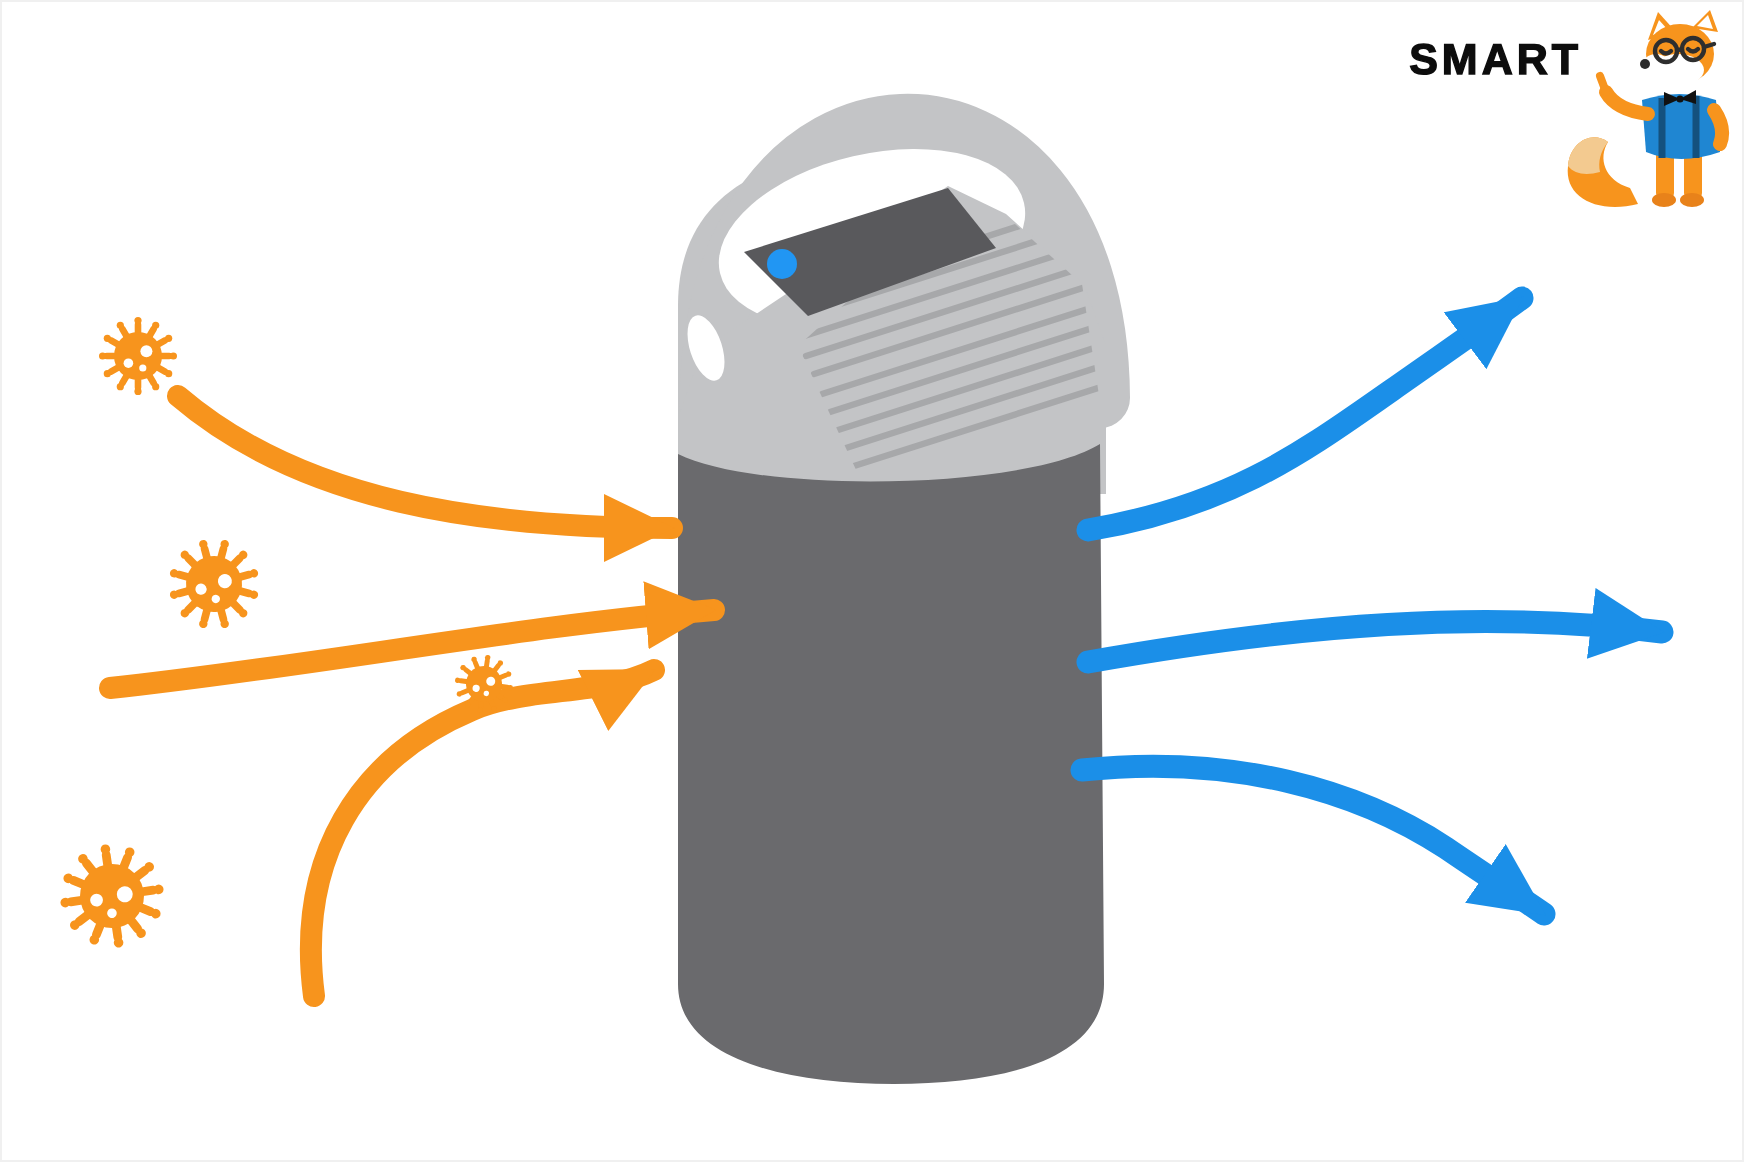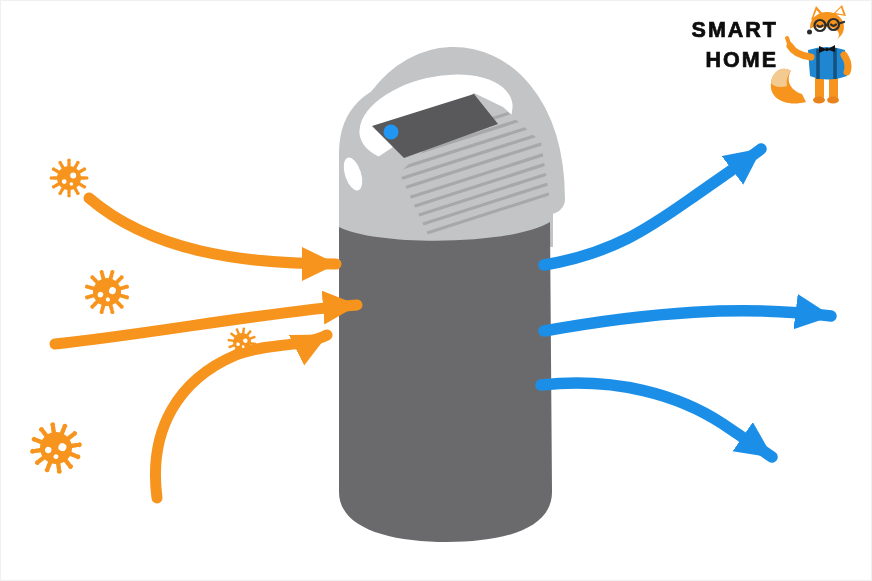--- a/index.html
+++ b/index.html
@@ -26,21 +26,21 @@
   .handle-stroke{stroke:var(--device-light-gray);stroke-width:30;fill:none;stroke-linecap:round;}
   .o-arrow{stroke:var(--dirty-air-orange);stroke-width:11;fill:none;stroke-linecap:round;}
   .b-arrow{stroke:var(--clean-air-blue);stroke-width:11.5;fill:none;stroke-linecap:round;}
   .spike{stroke:var(--dirty-air-orange);stroke-width:5.5;fill:none;stroke-linecap:round;}
   .shirt-fill{fill:var(--fox-shirt-blue);}
   .tailtip-fill{fill:var(--fox-tail-tip-cream);}
   .fox-orange-stroke{stroke:var(--fox-orange);stroke-width:7;fill:none;stroke-linecap:round;}
   .fox-dark-stroke{stroke:#2e2e2e;stroke-width:2.2;fill:none;stroke-linecap:round;}
 
   
-  .logo{position:absolute;top:4px;right:17px;display:flex;align-items:flex-start;}
+  .logo{position:absolute;top:4px;right:4px;display:flex;align-items:flex-start;}
   .logo-text{
     margin-top:10px;margin-right:-12px;
     text-align:right;
     font-weight:bold;
     font-size:21.5px;
     line-height:30px;
     letter-spacing:2px;
     color:var(--logo-text-black,#0d0d0d);
     -webkit-text-stroke:0.7px;
     white-space:nowrap;
@@ -124,21 +124,20 @@
     <g>
       <path class="b-arrow" marker-end="url(#mBlue)" d="M543,264 C615,252 652,224 695,194 C722,175 744,160 760,148"></path>
       <path class="b-arrow" marker-end="url(#mBlue)" d="M543,330 C650,311 740,304 830,315"></path>
       <path class="b-arrow" marker-end="url(#mBlue)" d="M540,384 C615,376 678,394 722,423 C741,436 758,447 771,456"></path>
     </g>
   </svg>
 
   <div class="logo">
     <div class="logo-text">
       <div>SMART</div>
-      <div>HOME</div>
     </div>
     <svg class="fox-svg" width="88" height="104" viewBox="0 0 88 104" xmlns="http://www.w3.org/2000/svg">
 
       <path class="orange-fill" d="M40,97 C20,102 3,94 5,78 C6,66 17,60 25,66 C20,74 23,85 36,89 Z"></path>
       <path class="tailtip-fill" d="M5,78 C6,66 17,60 25,66 C21,71 20,76 21,81 C14,83 8,82 5,78 Z"></path>
 
       <rect class="orange-fill" x="49" y="68" width="9" height="28" rx="4.5"></rect>
       <rect class="orange-fill" x="63" y="68" width="9" height="28" rx="4.5"></rect>
       <ellipse cx="53" cy="95" rx="6" ry="3.5" fill="#E8821A"></ellipse>
       <ellipse cx="67" cy="95" rx="6" ry="3.5" fill="#E8821A"></ellipse>

